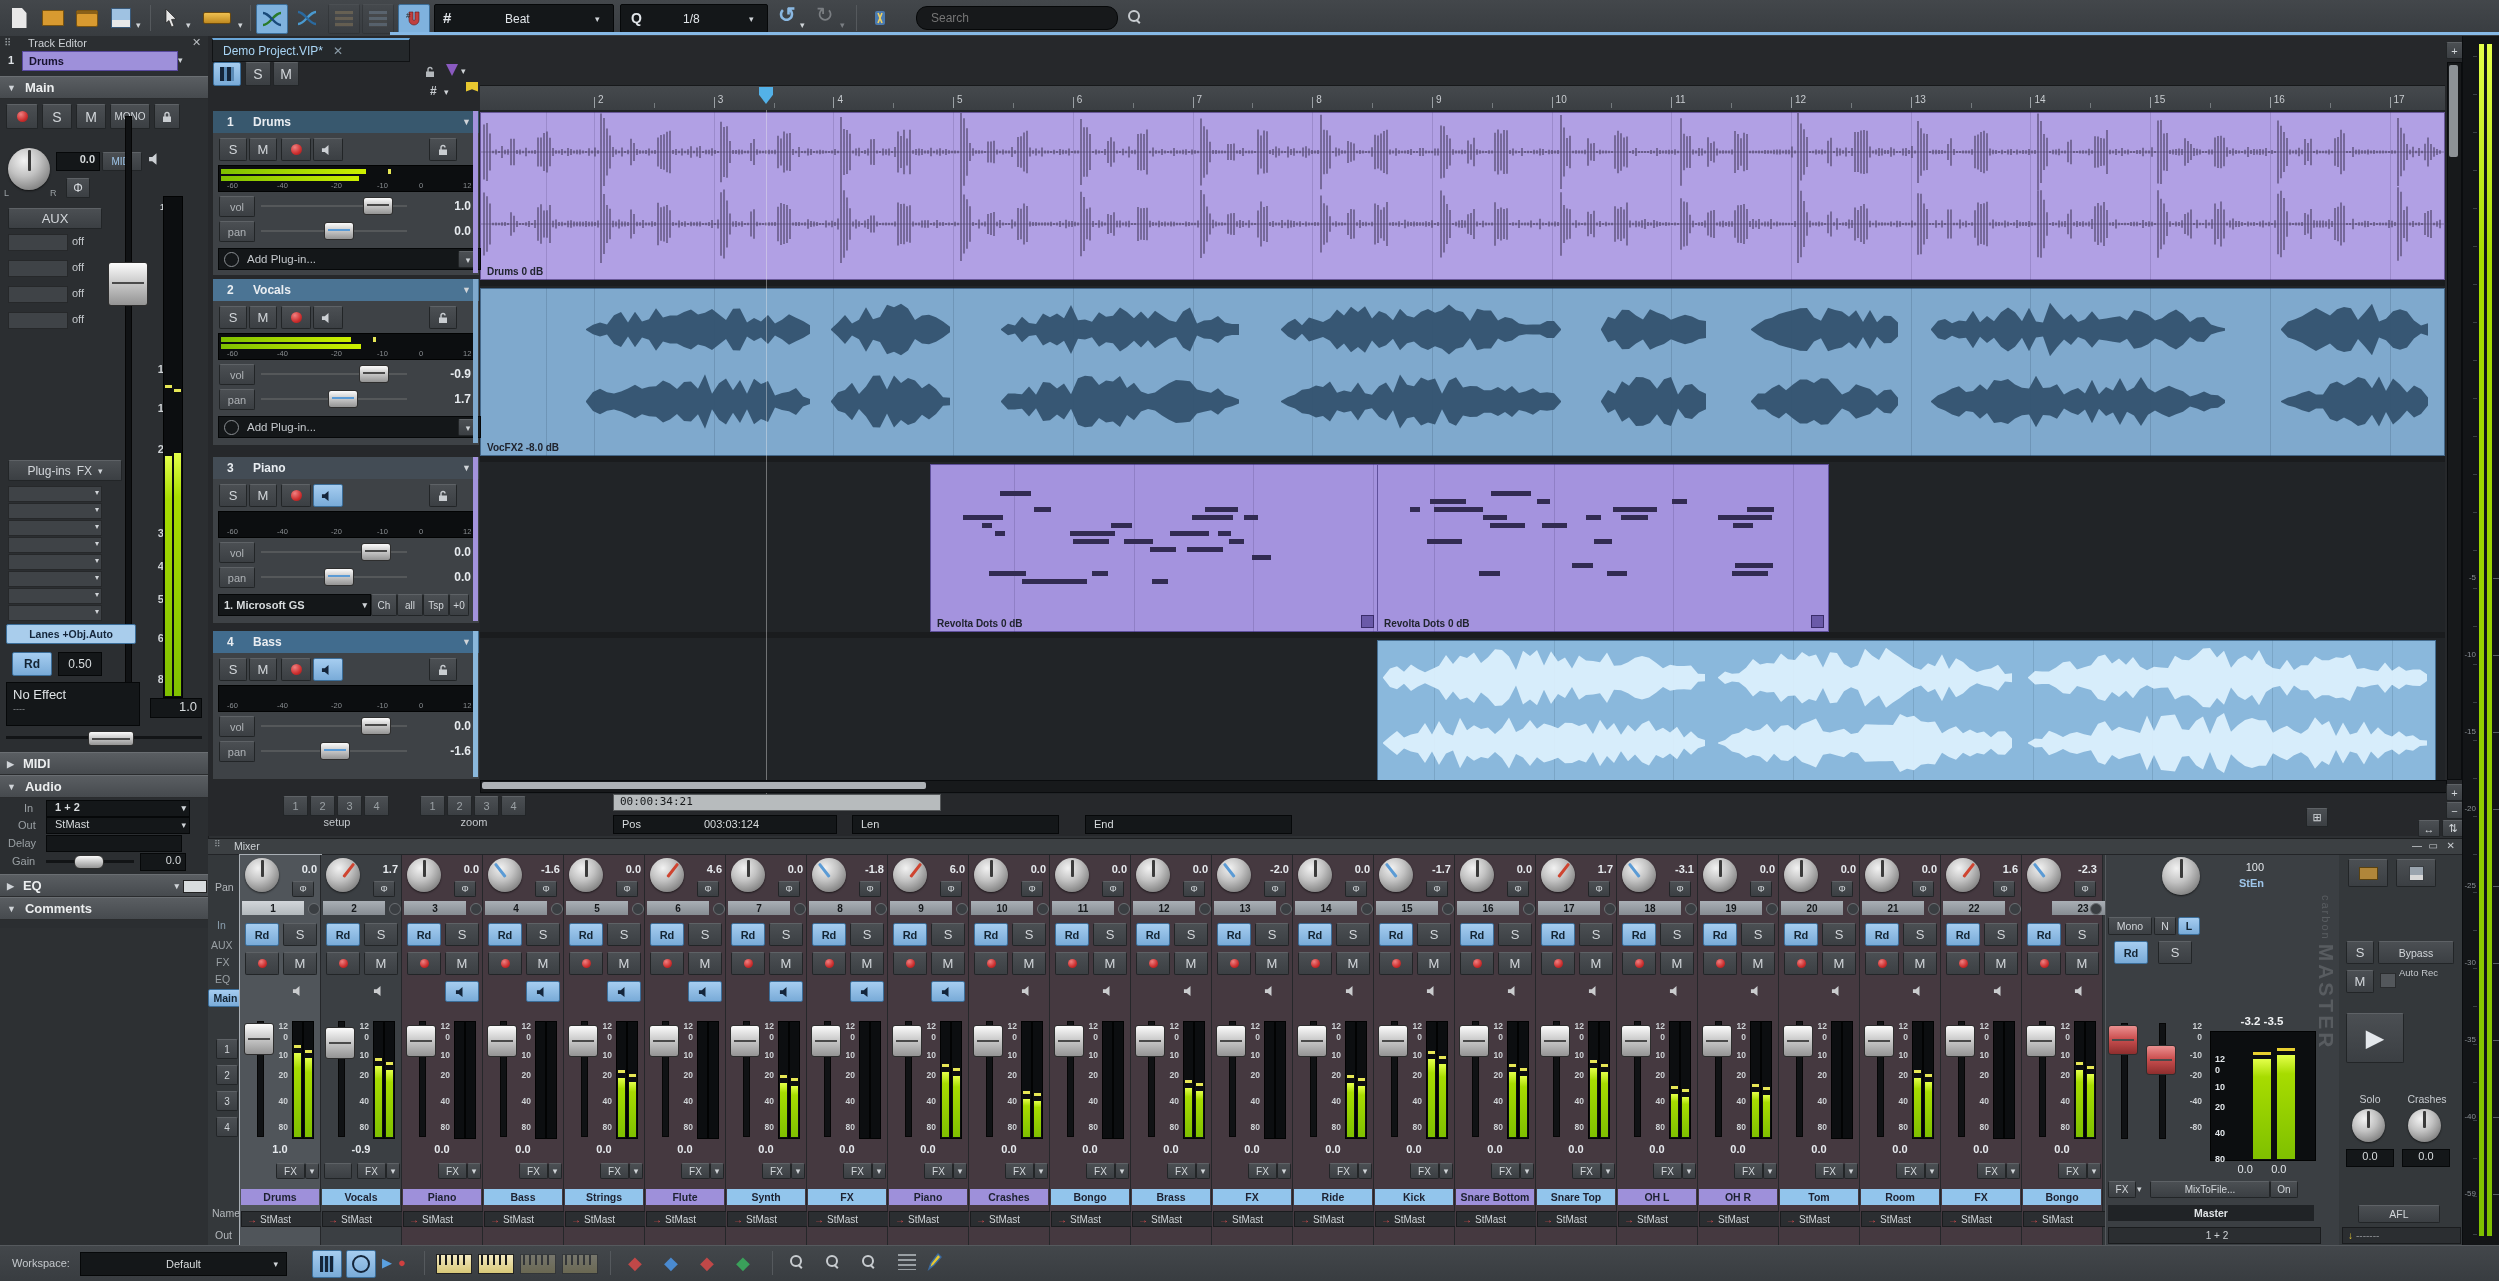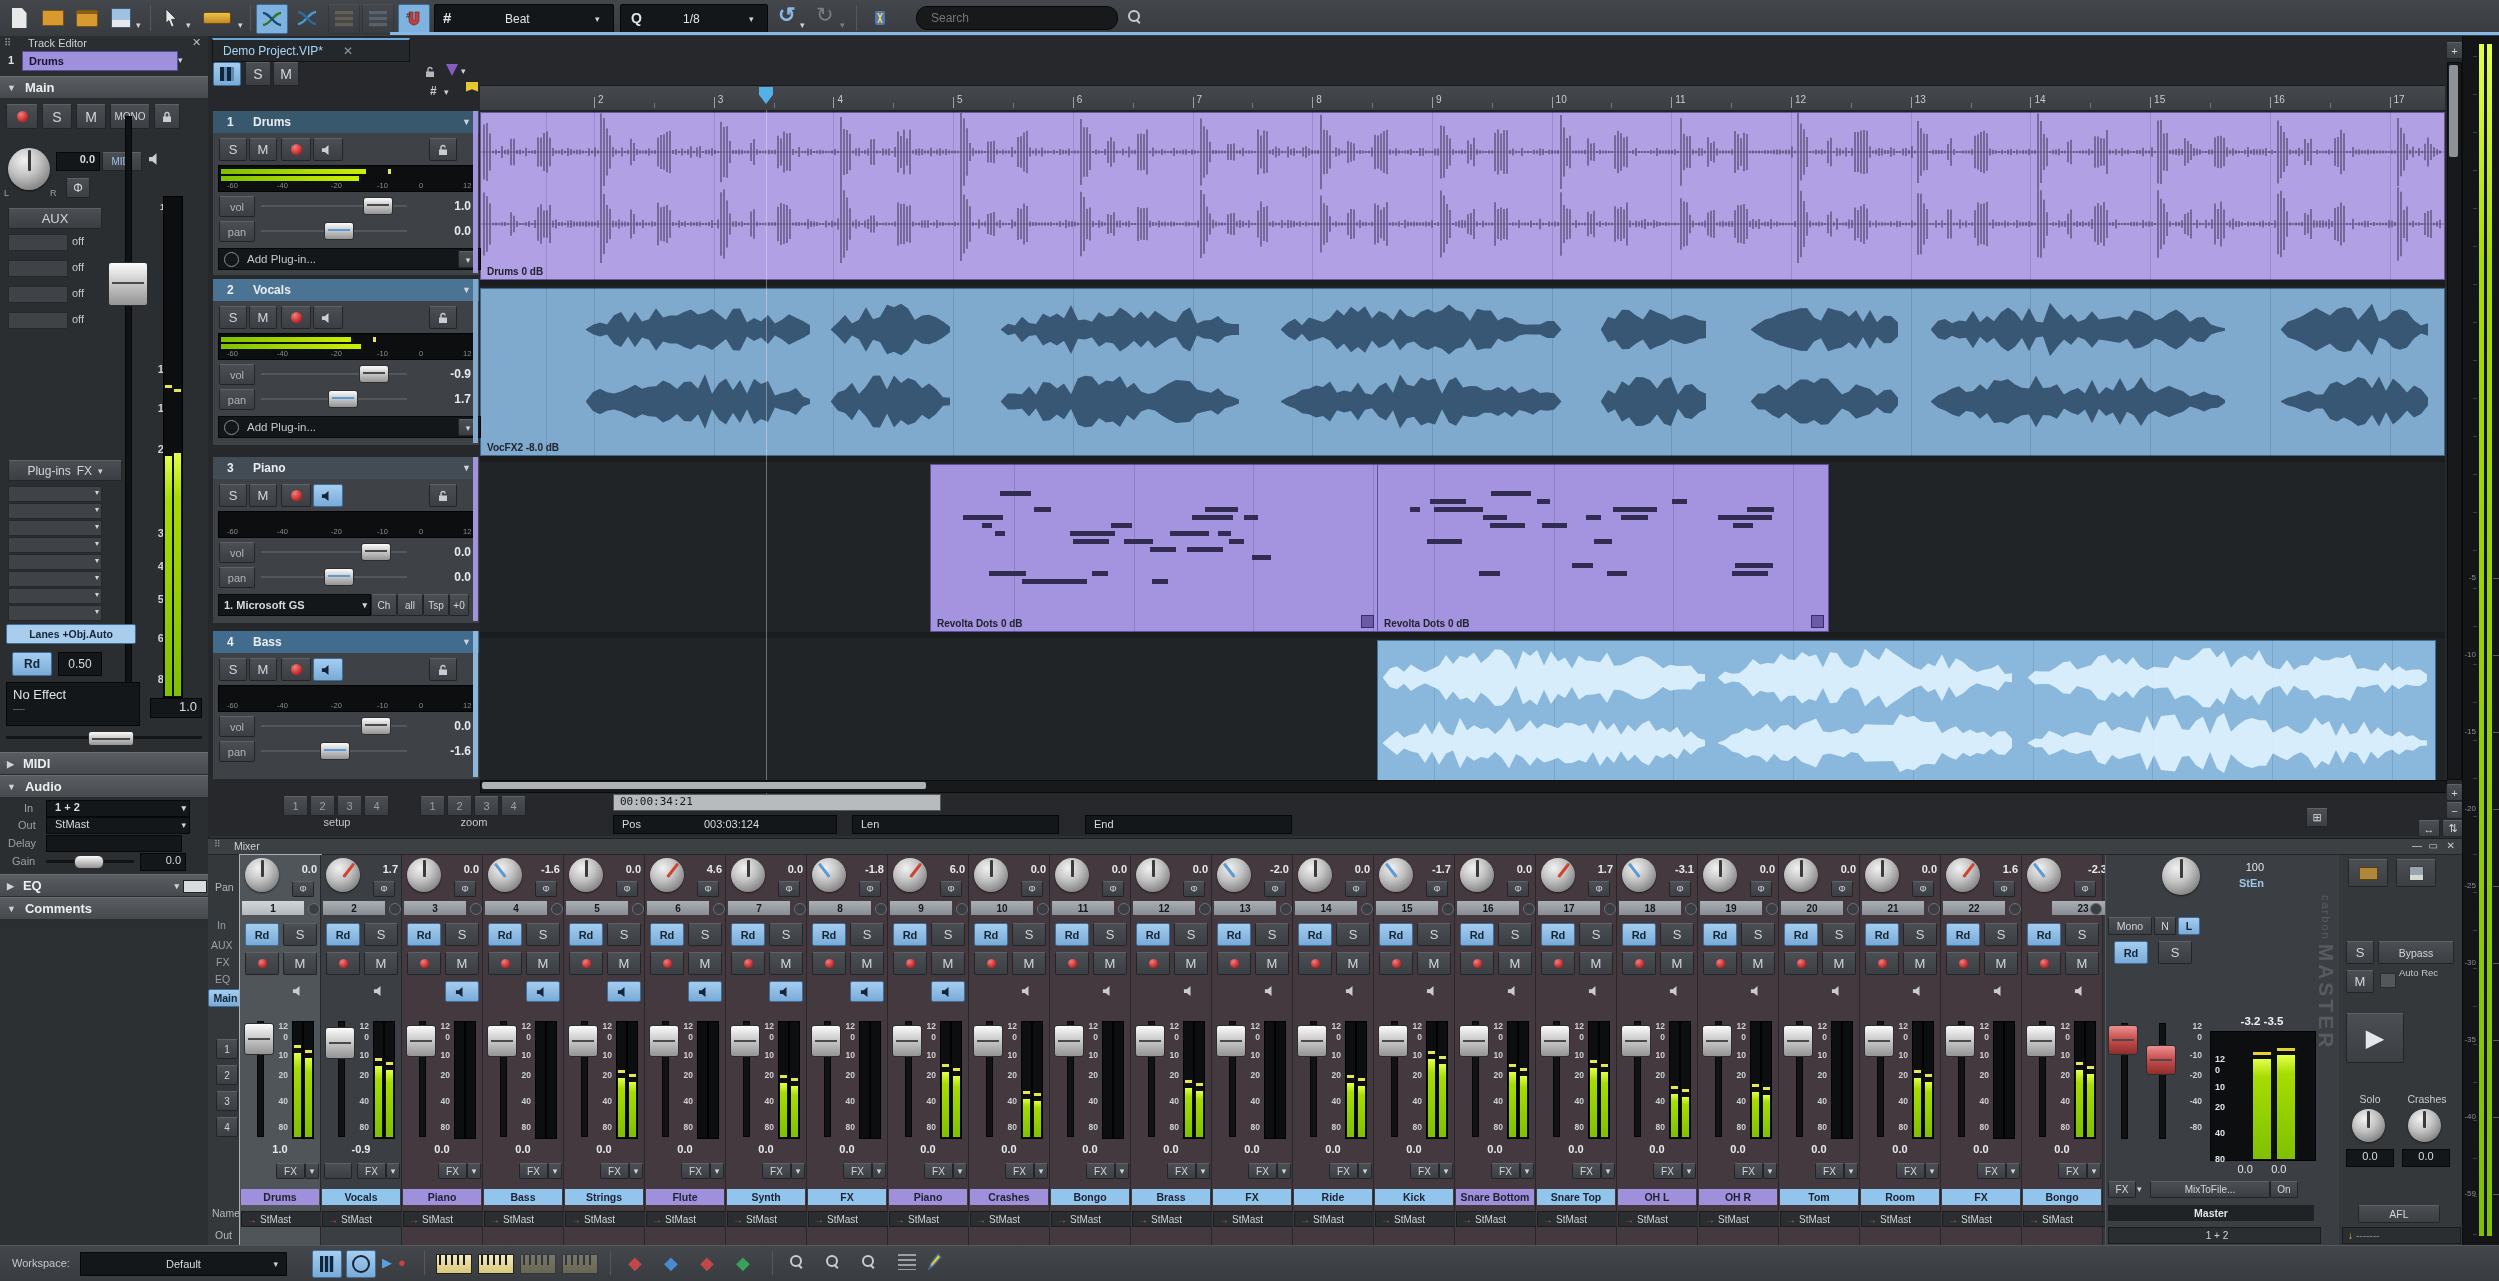--- a/index.html
+++ b/index.html
@@ -33,21 +33,21 @@
   .inbar{position:absolute;background:linear-gradient(#a9afb5,#868c92);color:#15181b;font-weight:bold;font-size:10px;
          display:flex;align-items:center;justify-content:center;}
   .inbar.sel{background:linear-gradient(#d2d6da,#b2b8bc);}
   .cname{position:absolute;color:#1d2130;font-weight:bold;font-size:10.5px;display:flex;align-items:center;justify-content:center;overflow:hidden;white-space:nowrap;}
   .cname.purple{background:#9e90da;} .cname.blue{background:#92c5ec;}
   .cout{position:absolute;background:#2b2e31;border:1px solid #1a1c1e;color:#cfd3d6;font-size:10px;
         display:flex;align-items:center;gap:3px;padding-left:5px;}
   .cout .oarr{color:#e05050;font-weight:bold;}
   .slabel{position:absolute;font-size:10.5px;color:#b4b8bc;}
   .tab{position:absolute;background:#24282b;border:1px solid #101214;border-top:2px solid #6aa6d8;color:#a9d5f5;
-       display:flex;align-items:center;gap:20px;padding:0 10px;font-size:12px;}
+       display:flex;align-items:center;gap:10px;padding:0 10px;font-size:12px;}
   .thdr{position:absolute;left:0;width:266px;background:#3e4246;border:1px solid #26282a;}
   .tname{position:absolute;left:0;top:0;right:0;height:22px;display:flex;align-items:center;color:#e9edf1;font-weight:bold;font-size:12px;}
   .aobj{position:absolute;overflow:hidden;}
   .objlabel{position:absolute;left:6px;bottom:2px;font-size:10px;color:#20242e;font-weight:bold;}
   .rdot{width:11px;height:11px;border-radius:50%;background:radial-gradient(circle at 35% 30%,#f08080,#cc2e2e 60%,#8e1a1a);}
   .spkicon{color:#ccd0d4;display:flex;align-items:center;justify-content:center;}
   .sep{position:absolute;width:1px;background:#55595d;top:5px;height:26px;}
   .mag{position:relative;width:12px;height:12px;}
   .mag:before{content:"";position:absolute;left:0;top:0;width:8px;height:8px;border:2px solid #c8ccd0;border-radius:50%;}
   .mag:after{content:"";position:absolute;left:9px;top:9px;width:5px;height:2px;background:#c8ccd0;transform:rotate(45deg);transform-origin:0 0;}
@@ -1677,21 +1677,21 @@
 
     <div class="btn" style="left:36px;top:308px;width:27px;height:14px;font-size:10px;">FX</div>
     <div class="btn arrow" style="left:65px;top:308px;width:12px;height:14px;">▾</div>
     <div class="cname blue" style="left:1px;top:334px;width:78px;height:16px;">FX</div>
     <div class="cout" style="left:1px;top:356px;width:76px;height:14px;"><span class="oarr">→</span>StMast</div>
         </div>
         <div class="strip mar" style="left: 1782px;">
     <div class="knob" style="left:5px;top:3px;width:34px;height:34px;">
       <div class="needle blue" style="transform:rotate(-38deg);"></div>
           </div>
-    <div style="position:absolute;left:48px;top:8px;width:37px;text-align:right;font-size:11px;font-weight:bold;color:#e6eaee;">-2.3</div>
+    <div style="position:absolute;left:38px;top:8px;width:37px;text-align:right;font-size:11px;font-weight:bold;color:#e6eaee;">-2.3</div>
     <div class="btn" style="left:52px;top:26px;width:20px;height:14px;font-size:9px;">Φ</div>
     <div class="inbar" style="left:2px;top:46px;width:62px;height:14px;margin-left:28px;">23</div>
     <div style="position:absolute;left:68px;top:48px;width:10px;height:10px;border-radius:50%;background:#3a3e42;border:1px solid #6a6e72;"></div>
     <div class="btn blue" style="left:5px;top:68px;width:32px;height:21px;font-size:11px;">Rd</div>
     <div class="btn" style="left:43px;top:68px;width:32px;height:21px;font-size:13px;">S</div>
     <div class="btn" style="left:5px;top:97px;width:32px;height:21px;">
             <div class="rdot" style="width:9px;height:9px;"></div>
           </div>
     <div class="btn" style="left:43px;top:97px;width:32px;height:21px;font-size:13px;">M</div>
     <div class="btn" style="left:43px;top:126px;width:32px;height:19px;background:none;border:none;">

